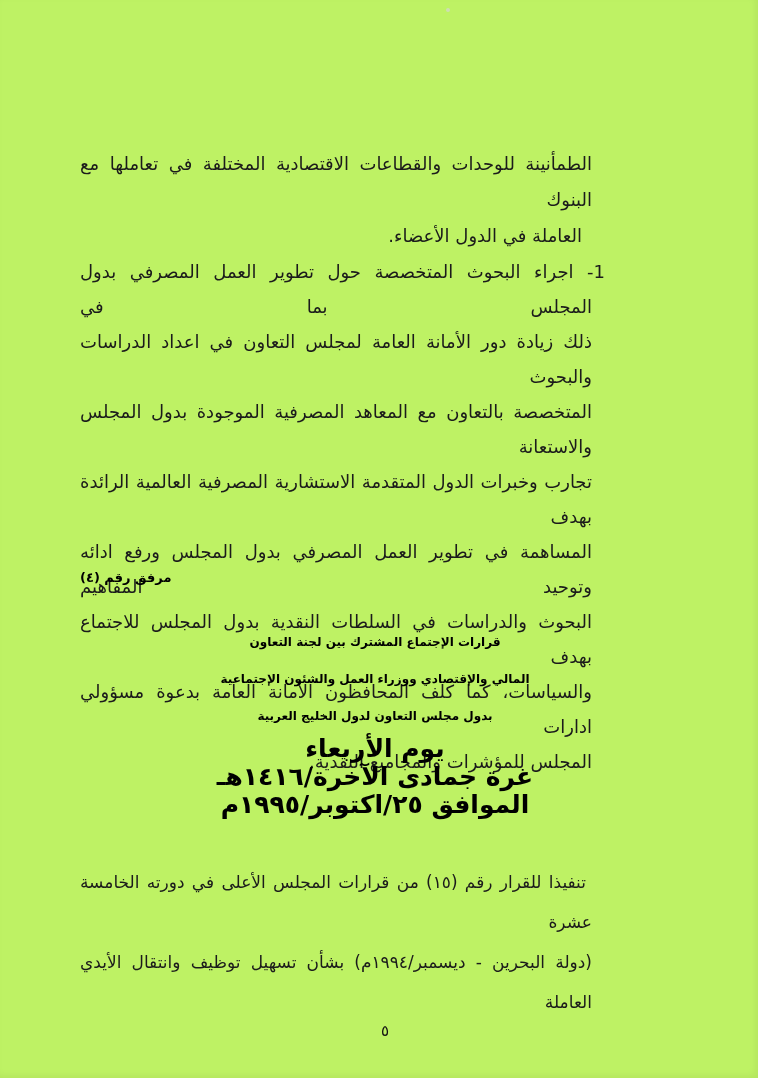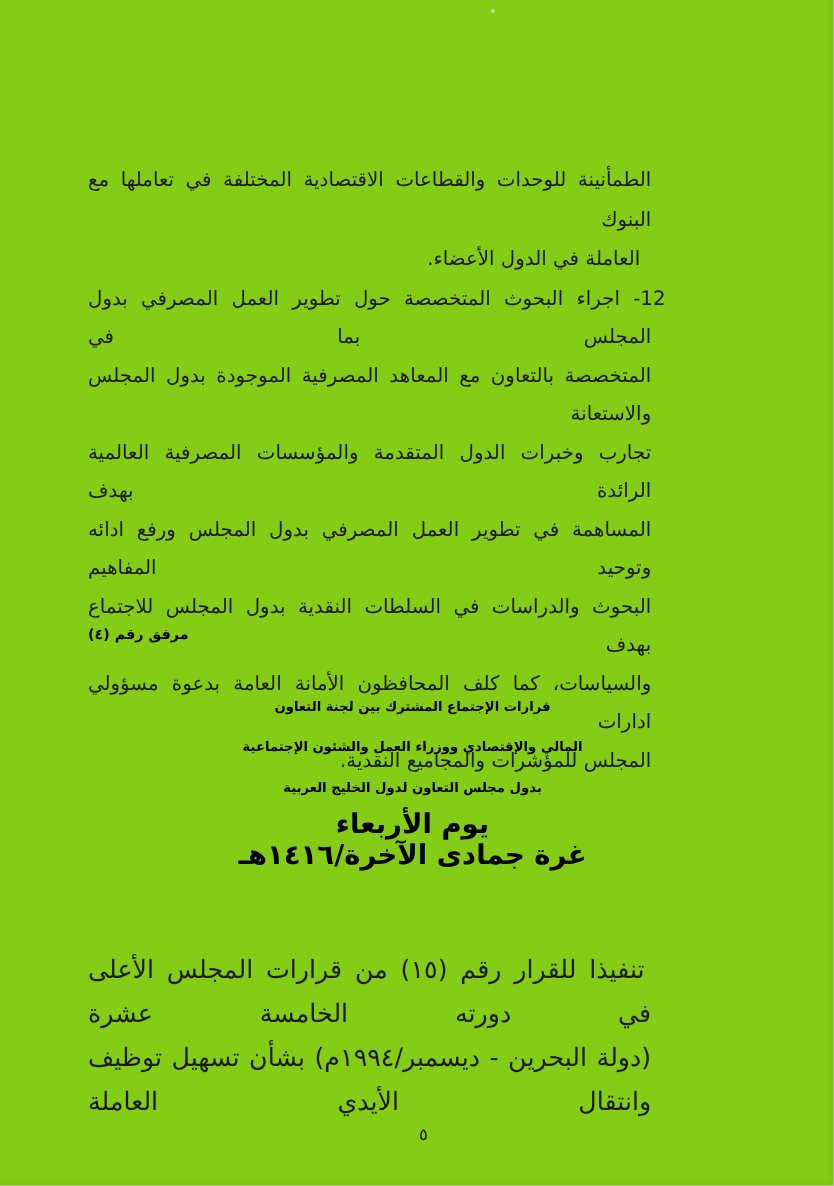--- a/index.html
+++ b/index.html
@@ -1,20 +1,20 @@
 <!DOCTYPE html>
 <html lang="ar"><head>
 <meta charset="utf-8">
 <style>
   html, body { margin: 0; padding: 0; background: #ffffff; }
   .page {
     position: relative;
     width: 758px;
     height: 1078px;
-    background: #84cc16;
+    background: #bef264;
     overflow: hidden;
     font-family: "DejaVu Sans", sans-serif;
     color: #1b1b1b;
     box-shadow: inset -3px -3px 6px rgba(0,0,0,0.05);
   }
   .top-mark {
     position: absolute;
     left: 446px; top: 8px;
     width: 4px; height: 4px;
     border-radius: 50%;
@@ -51,21 +51,21 @@
     text-align: center;
     font-weight: bold;
     color: #000000;
   }
   .dh-a { font-size: 12px; line-height: 37px; }
   .dh-b { font-size: 25px; line-height: 28px; }
 
   .footer-para {
     position: absolute;
     top: 862px; right: 166px; width: 512px;
-    font-size: 23px;
+    font-size: 17px;
   }
   .footer-para .line { line-height: 40px; }
 
   .page-number {
     position: absolute;
     top: 1022px; left: 80px; width: 610px;
     text-align: center;
     font-size: 15px;
     color: #111111;
   }
@@ -76,38 +76,40 @@
 <div class="page" dir="rtl">
 
   <div class="top-mark"></div>
 
   <div class="body-text rtl">
     <div class="para1">
       <div class="line just">الطمأنينة للوحدات والقطاعات الاقتصادية المختلفة في تعاملها مع البنوك</div>
       <div class="line end ind10">العاملة في الدول الأعضاء.</div>
     </div>
     <div class="item10">
-      <div class="line just hang">12- اجراء البحوث المتخصصة حول تطوير العمل المصرفي بدول المجلس بما في</div>
+      <div class="line just hang">1- اجراء البحوث المتخصصة حول تطوير العمل المصرفي بدول المجلس بما في</div>
+      <div class="line just">ذلك زيادة دور الأمانة العامة لمجلس التعاون في اعداد الدراسات والبحوث</div>
       <div class="line just">المتخصصة بالتعاون مع المعاهد المصرفية الموجودة بدول المجلس والاستعانة</div>
-      <div class="line just">تجارب وخبرات الدول المتقدمة والمؤسسات المصرفية العالمية الرائدة بهدف</div>
+      <div class="line just">تجارب وخبرات الدول المتقدمة الاستشارية المصرفية العالمية الرائدة بهدف</div>
       <div class="line just">المساهمة في تطوير العمل المصرفي بدول المجلس ورفع ادائه وتوحيد المفاهيم</div>
       <div class="line just">البحوث والدراسات في السلطات النقدية بدول المجلس للاجتماع بهدف</div>
       <div class="line just">والسياسات، كما كلف المحافظون الأمانة العامة بدعوة مسؤولي ادارات</div>
       <div class="line end">المجلس للمؤشرات والمجاميع النقدية.</div>
     </div>
   </div>
 
   <div class="attach-heading rtl">مرفق رقم (٤)</div>
 
   <div class="decision-heading rtl">
     <div class="dh-a">قرارات الإجتماع المشترك بين لجنة التعاون</div>
     <div class="dh-a">المالي والإقتصادي ووزراء العمل والشئون الإجتماعية</div>
     <div class="dh-a">بدول مجلس التعاون لدول الخليج العربية</div>
     <div class="dh-b">يوم الأربعاء</div>
     <div class="dh-b">غرة جمادى الآخرة/١٤١٦هـ</div>
+    <div class="dh-b">الموافق ٢٥/اكتوبر/١٩٩٥م</div>
   </div>
 
   <div class="footer-para rtl">
     <div class="line just ind6">تنفيذا للقرار رقم (١٥) من قرارات المجلس الأعلى في دورته الخامسة عشرة</div>
     <div class="line just">(دولة البحرين - ديسمبر/١٩٩٤م) بشأن تسهيل توظيف وانتقال الأيدي العاملة</div>
   </div>
 
   <div class="page-number">٥</div>
 
 </div>

